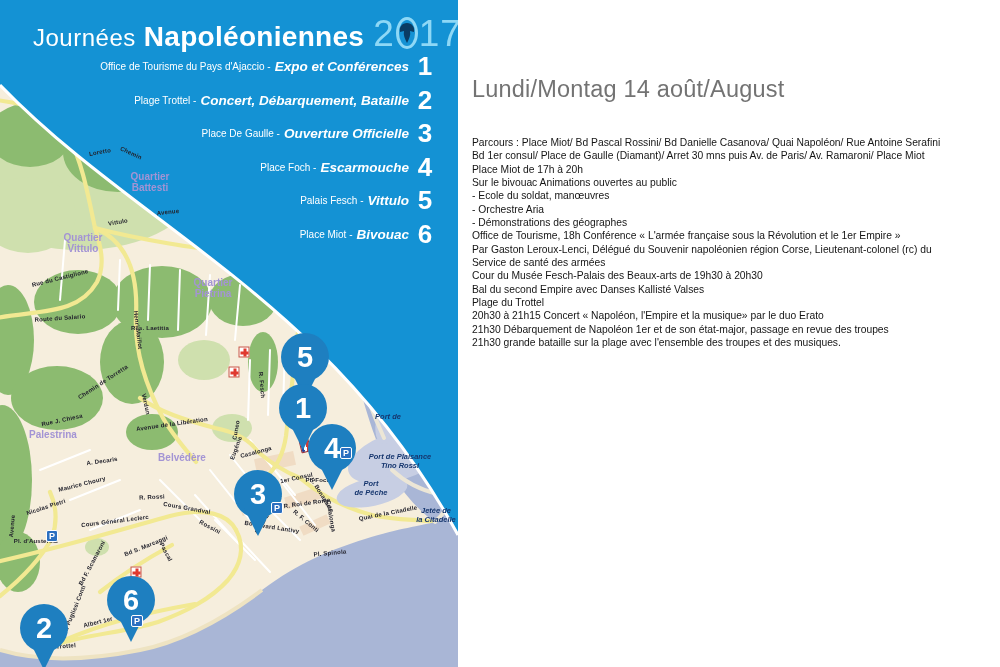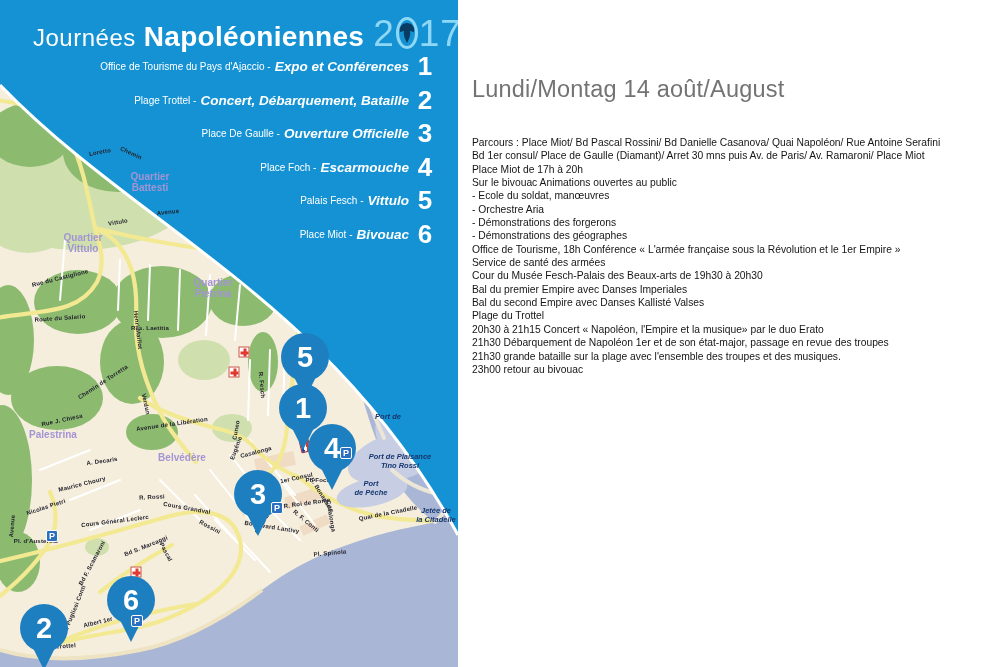--- a/index.html
+++ b/index.html
@@ -316,28 +316,26 @@
 
   <div id="program-panel">
     <div id="program-heading">Lundi/Montag 14 août/August</div>
     <div id="program-lines">
         <div class="pline">Parcours : Place Miot/ Bd Pascal Rossini/ Bd Danielle Casanova/ Quai Napoléon/ Rue Antoine Serafini</div>
         <div class="pline">Bd 1er consul/ Place de Gaulle (Diamant)/ Arret 30 mns puis Av. de Paris/ Av. Ramaroni/ Place Miot</div>
         <div class="pline">Place Miot de 17h à 20h</div>
         <div class="pline">Sur le bivouac Animations ouvertes au public</div>
         <div class="pline">- Ecole du soldat, manœuvres</div>
         <div class="pline">- Orchestre Aria</div>
-        <div class="pline">- Démonstrations des forgerons</div>
         <div class="pline">- Démonstrations des géographes</div>
         <div class="pline">Office de Tourisme, 18h Conférence « L'armée française sous la Révolution et le 1er Empire »</div>
+        <div class="pline">Par Gaston Leroux-Lenci, Délégué du Souvenir napoléonien région Corse, Lieutenant-colonel (rc) du</div>
         <div class="pline">Service de santé des armées</div>
         <div class="pline">Cour du Musée Fesch-Palais des Beaux-arts de 19h30 à 20h30</div>
-        <div class="pline">Bal du premier Empire avec Danses Imperiales</div>
         <div class="pline">Bal du second Empire avec Danses Kallisté Valses</div>
         <div class="pline">Plage du Trottel</div>
         <div class="pline">20h30 à 21h15 Concert « Napoléon, l'Empire et la musique» par le duo Erato</div>
         <div class="pline">21h30 Débarquement de Napoléon 1er et de son état-major, passage en revue des troupes</div>
         <div class="pline">21h30 grande bataille sur la plage avec l'ensemble des troupes et des musiques.</div>
-        <div class="pline">23h00 retour au bivouac</div>
       </div>
   </div>
 
 </div>
 
 </body></html>

